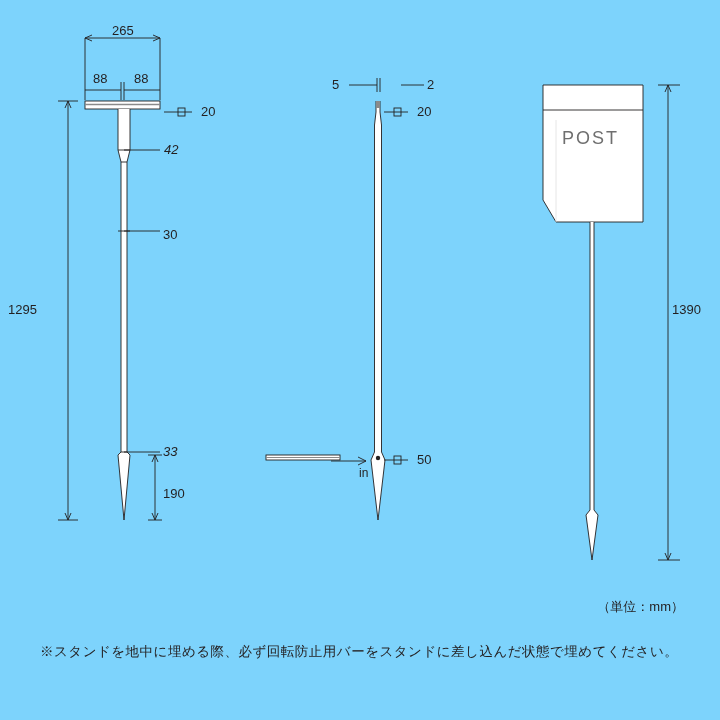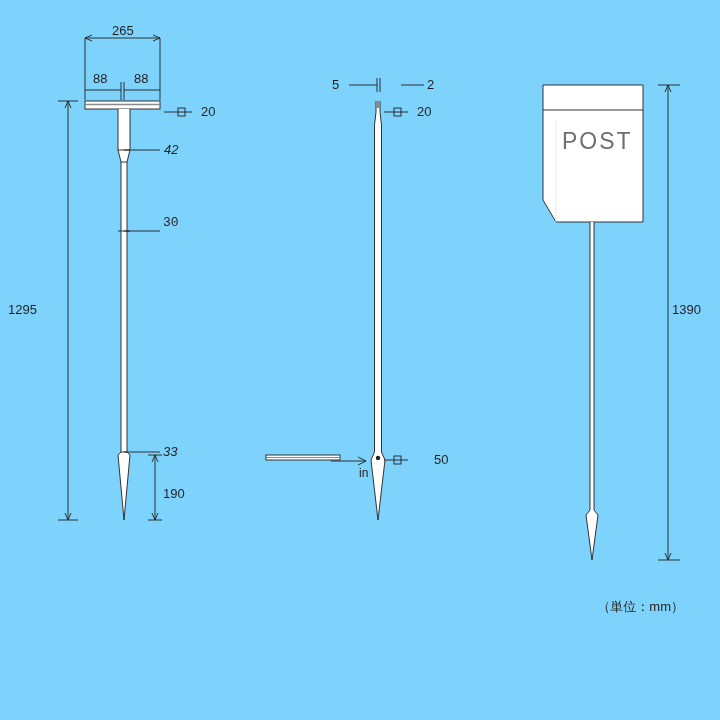--- a/index.html
+++ b/index.html
@@ -45,21 +45,21 @@
     position: absolute;
     right: 36px;
     top: 578px;
     font-size: 13px;
     color: #231f20;
     margin-top: 20px;
   }
   .postword {
     position: absolute;
     font-family: "Liberation Sans", sans-serif;
-    font-size: 23px;
+    font-size: 18px;
     letter-spacing: 2px;
     color: #6f6f6f;
   }
   .inword {
     position: absolute;
     font-size: 12px;
     color: #231f20;
   }
 </style>
 </head>
@@ -189,29 +189,30 @@
         <line x1="668" y1="560" x2="671" y2="553"></line>
       </g>
     </g>
   </svg>
 
   <div class="lbl" style="left:112px; top:24px;">265</div>
   <div class="lbl" style="left:93px; top:72px;">88</div>
   <div class="lbl" style="left:134px; top:72px;">88</div>
   <div class="lbl" style="left:201px; top:105px;">20</div>
   <div class="lbl" style="left:164px; top:143px;font-style:italic;">42</div>
-  <div class="lbl" style="left:163px; top:216px;font-family:Liberation Mono, monospace;">30</div>
+  <div class="lbl" style="left:163px; top:228px;">30</div>
   <div class="lbl" style="left:163px; top:445px;font-style:italic;">33</div>
   <div class="lbl" style="left:163px; top:487px;">190</div>
   <div class="lbl" style="left:8px; top:303px;">1295</div>
 
   <div class="lbl" style="left:332px; top:78px;">5</div>
   <div class="lbl" style="left:427px; top:78px;">2</div>
   <div class="lbl" style="left:417px; top:105px;">20</div>
-  <div class="lbl" style="left:417px; top:453px;margin-left:17px;">50</div>
+  <div class="lbl" style="left:417px; top:453px;">50</div>
   <div class="inword" style="left:341px; top:466px;padding-left:18px;">in</div>
 
   <div class="postword" style="left:562px; top:128px;">POST</div>
   <div class="lbl" style="left:672px; top:303px;">1390</div>
 
   <div class="unit">（単位：mm）</div>
+  <div class="note">※スタンドを地中に埋める際、必ず回転防止用バーをスタンドに差し込んだ状態で埋めてください。</div>
 
 </div>
 
 </body></html>

